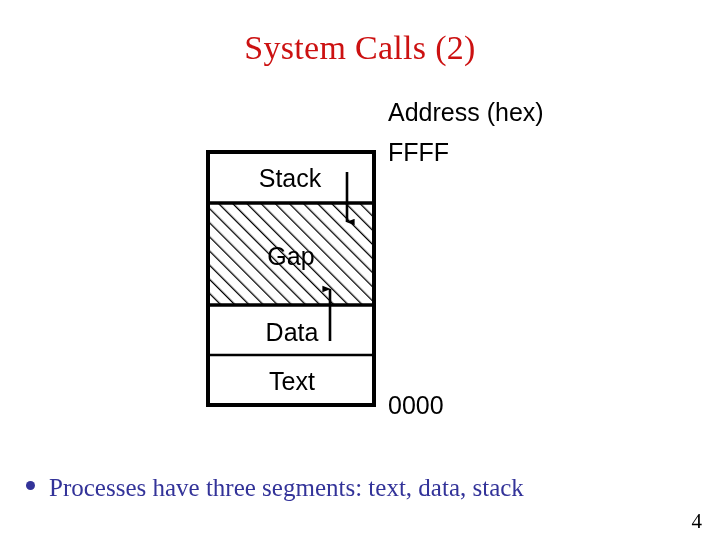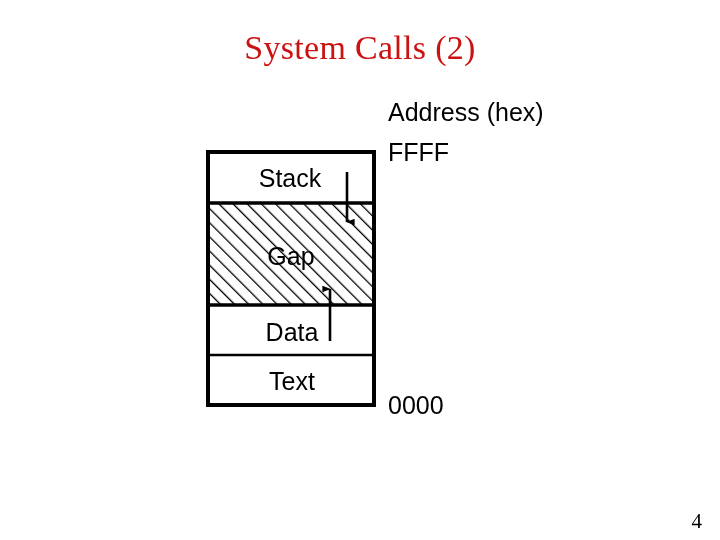--- a/index.html
+++ b/index.html
@@ -137,16 +137,20 @@
       <text class="seg-label" x="291" y="265" text-anchor="middle">Gap</text>
       <text class="seg-label" x="292" y="341" text-anchor="middle">Data</text>
       <text class="seg-label" x="292" y="390" text-anchor="middle">Text</text>
 
       <text class="addr-label" x="388" y="121">Address (hex)</text>
       <text class="addr-label" x="388" y="161">FFFF</text>
       <text class="addr-label" x="388" y="414">0000</text>
     </svg>
   </div>
 
+  <div id="bullet-row">
+    <span id="bullet-marker"></span>
+    <span id="bullet-text">Processes have three segments: text, data, stack</span>
+  </div>
 
   <div id="page-number">4</div>
 
 </div>
 
 </body></html>

